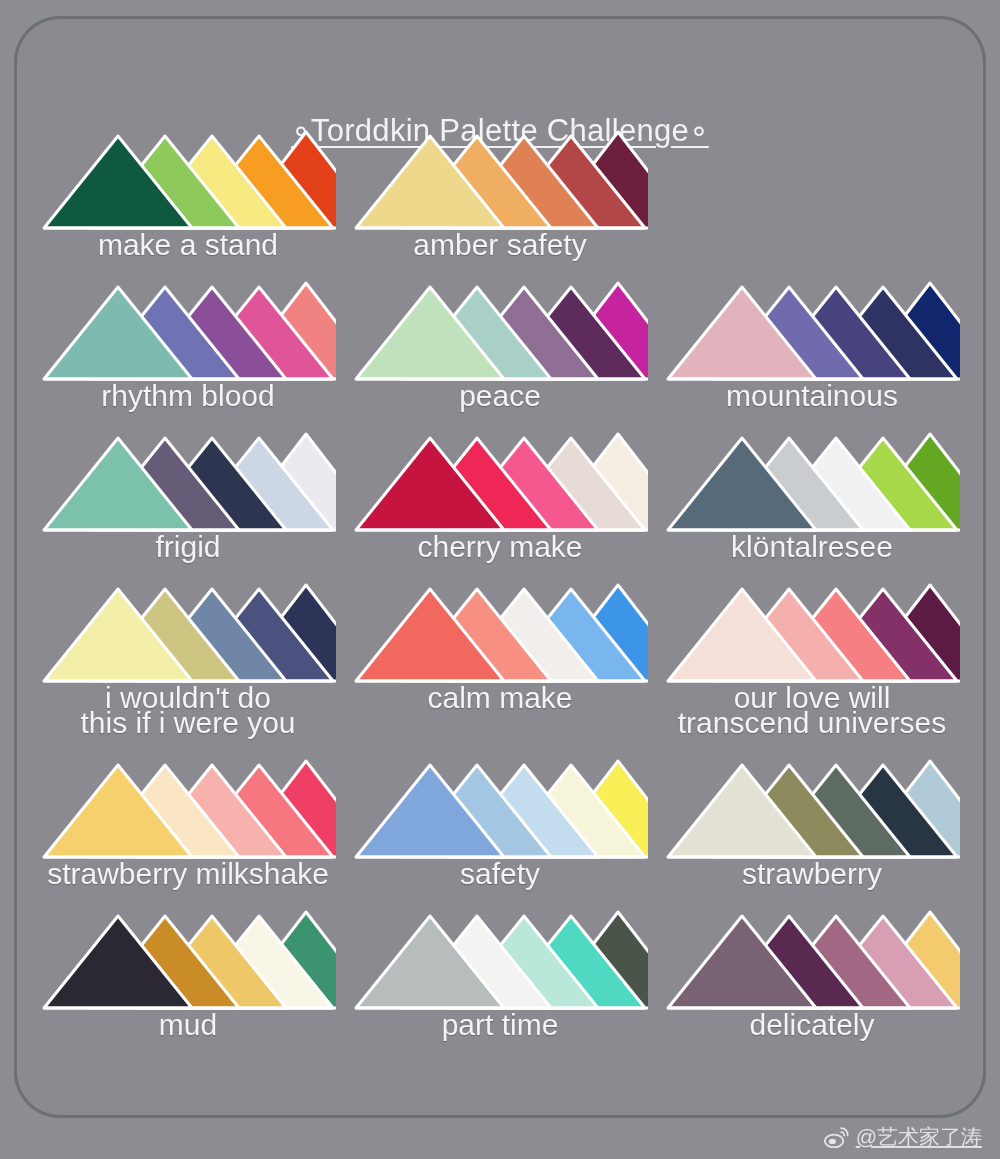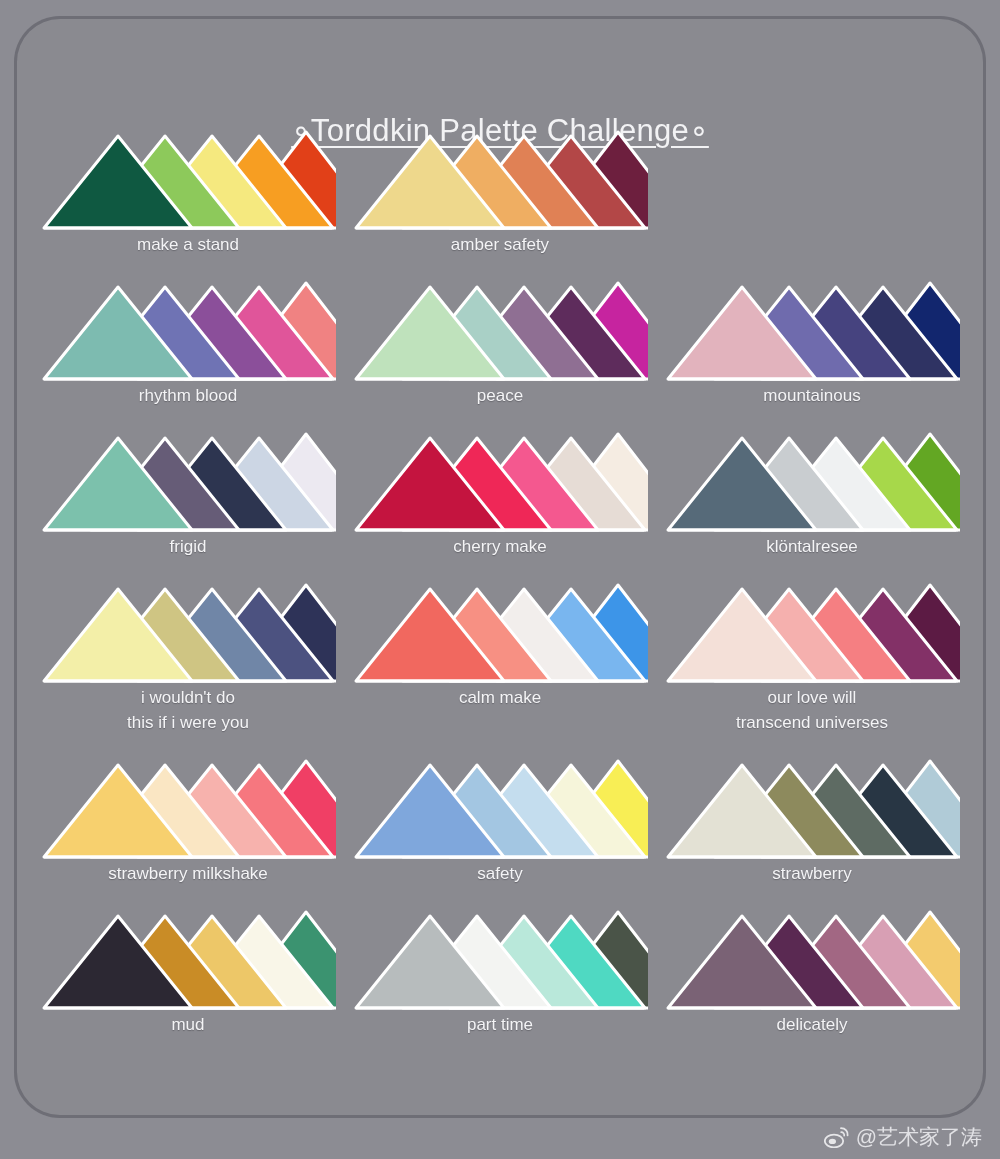--- a/index.html
+++ b/index.html
@@ -48,37 +48,38 @@
     display:flex;
     flex-direction:column;
     align-items:center;
   }
   .mtn{
     width:296px;height:104px;
     display:block;
   }
   .label{
     color:#f4f4f6;
-    font-size:17px;
+    font-size:30px;
     line-height:25px;
     text-align:center;
     margin-top:2px;
     white-space:pre-line;
     text-shadow:0 1px 1px rgba(60,60,66,.45);
   }
   .row-sp{height:20px;}
   #watermark{
     position:absolute;
     right:18px;bottom:8px;
     display:flex;
     align-items:center;
     gap:6px;
     color:#e9e9ec;
     font-size:21px;
     opacity:.92;
+    text-decoration:underline;
   }
   #wb-logo{display:block;}
 </style>
 </head>
 <body>
 
 <div id="board">
 
   <div id="title-wrap">
     <span id="title">∘Torddkin Palette Challenge∘</span>

